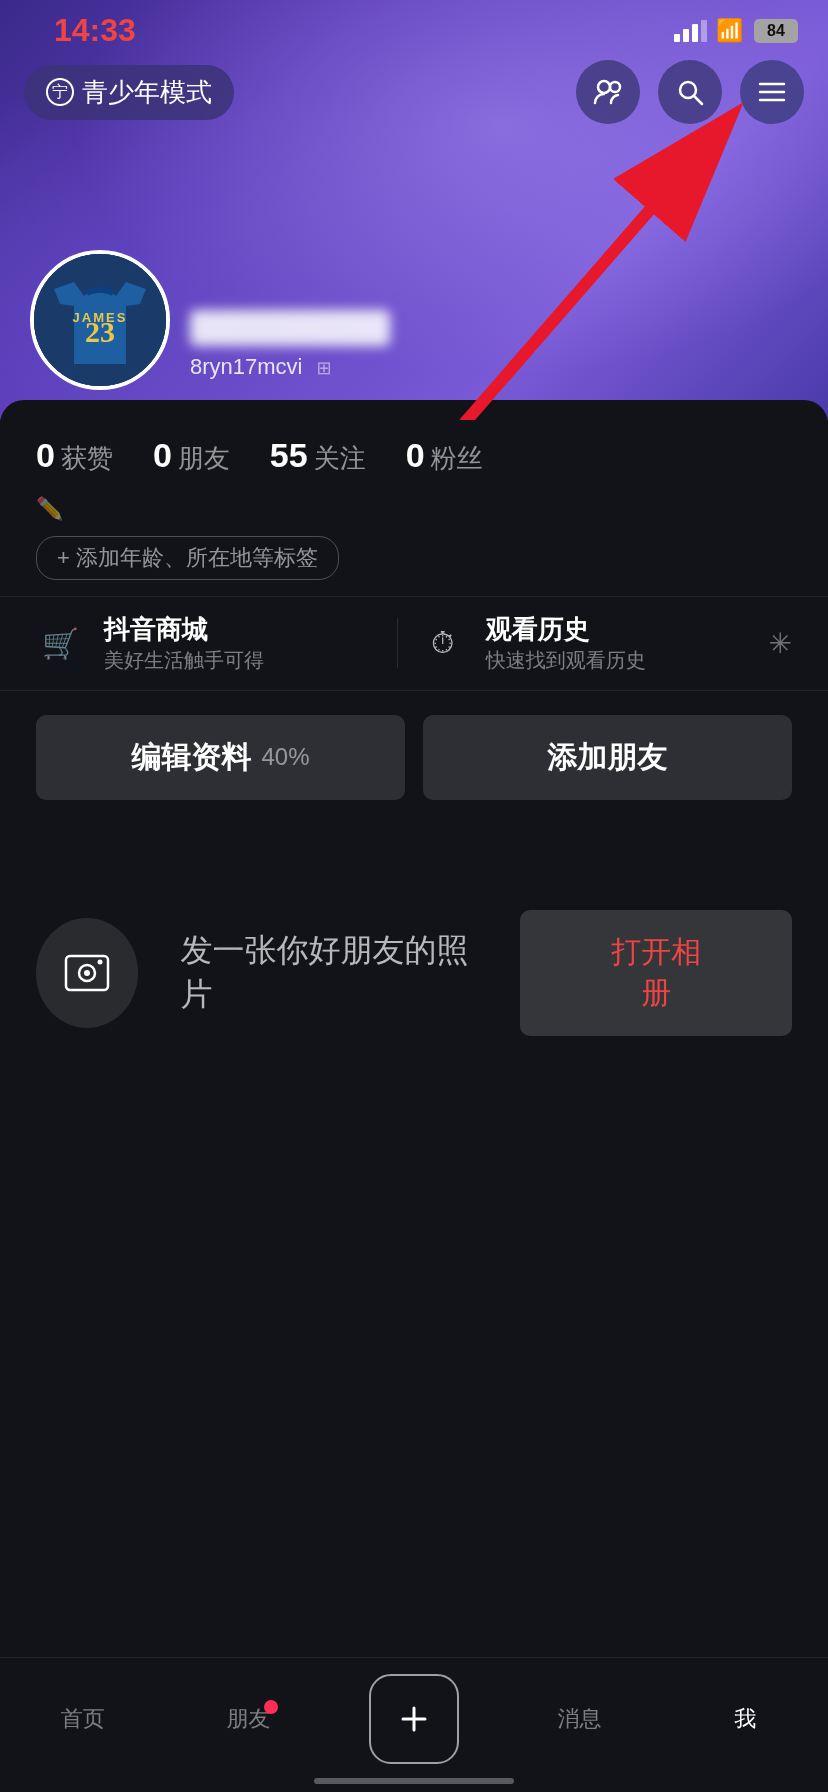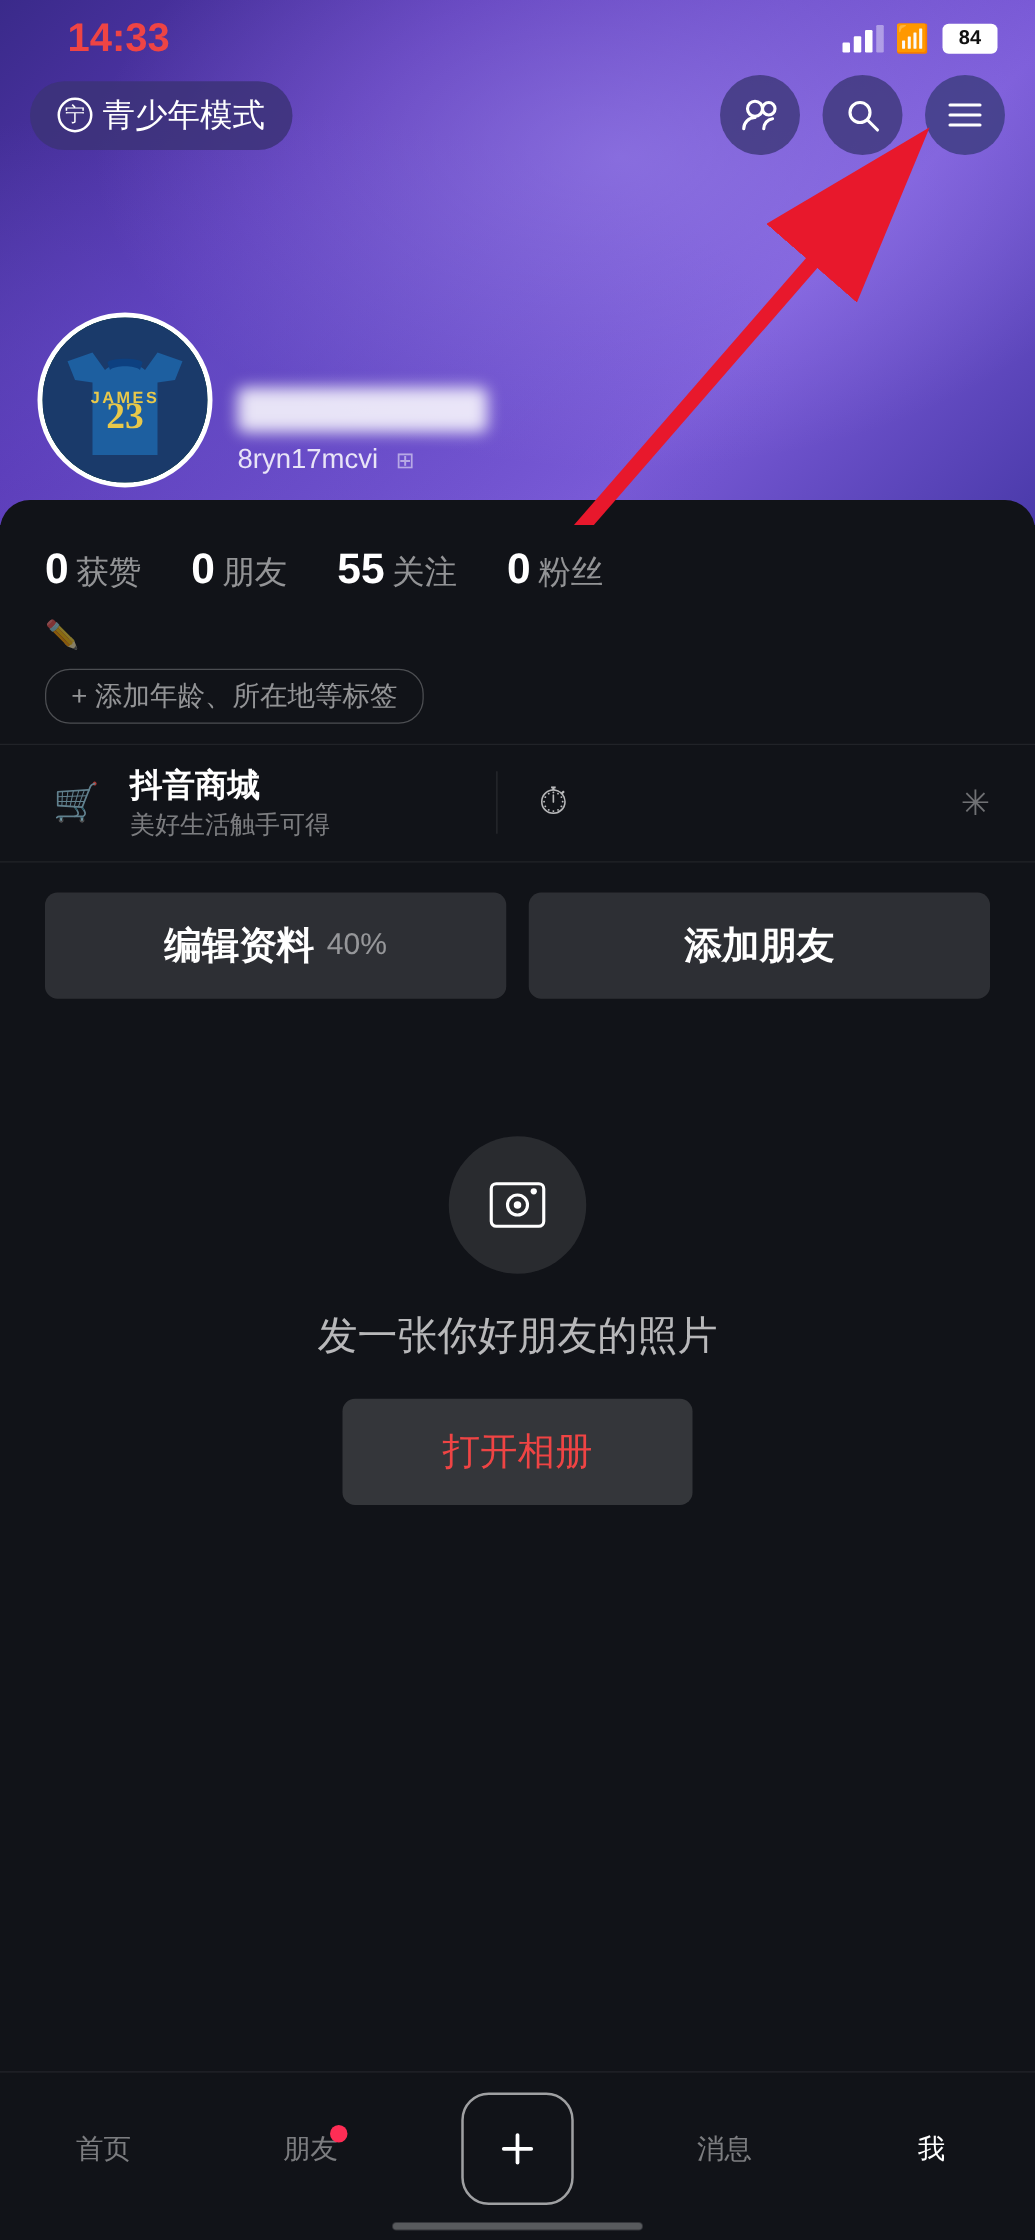--- a/index.html
+++ b/index.html
@@ -48,21 +48,21 @@
       border-radius: 1px;
     }
     .wifi-icon {
       font-size: 22px;
       color: #fff;
     }
     .battery-box {
       display: flex;
       align-items: center;
       justify-content: center;
-      background: #ffffff;
+      background: #a3a3a3;
       color: #111;
       font-size: 16px;
       font-weight: 700;
       padding: 3px 7px;
       border-radius: 5px;
       min-width: 44px;
       height: 24px;
     }
 
     
@@ -354,24 +354,24 @@
       transform: translateX(-50%);
       width: 50px;
       height: 4px;
       background: #f5c518;
       border-radius: 2px;
     }
 
     
     .empty-state {
       display: flex;
-      flex-direction: column;
+      flex-direction: row;
       align-items: center;
       padding: 80px 36px 60px;
-      gap: 28px;
+      gap: 42px;
     }
     .empty-icon-wrap {
       width: 110px;
       height: 110px;
       border-radius: 50%;
       background: rgba(255,255,255,0.1);
       display: flex;
       align-items: center;
       justify-content: center;
       font-size: 44px;
@@ -592,20 +592,24 @@
     <div class="quick-link-item">
       <div class="quick-link-icon">🛒</div>
       <div class="quick-link-text">
         <div class="quick-link-title">抖音商城</div>
         <div class="quick-link-sub">美好生活触手可得</div>
       </div>
     </div>
     <div class="quick-link-divider"></div>
     <div class="quick-link-item">
       <div class="quick-link-icon">⏱</div>
+      <div class="quick-link-text">
+        <div class="quick-link-title">观看历史</div>
+        <div class="quick-link-sub">快速找到观看历史</div>
+      </div>
     </div>
     <div class="quick-link-more">✳</div>
   </div>
 
   <div class="action-buttons">
     <button class="btn-edit">
       <span>编辑资料</span>
       <span class="btn-progress">
         <span>40%</span>
       </span>

